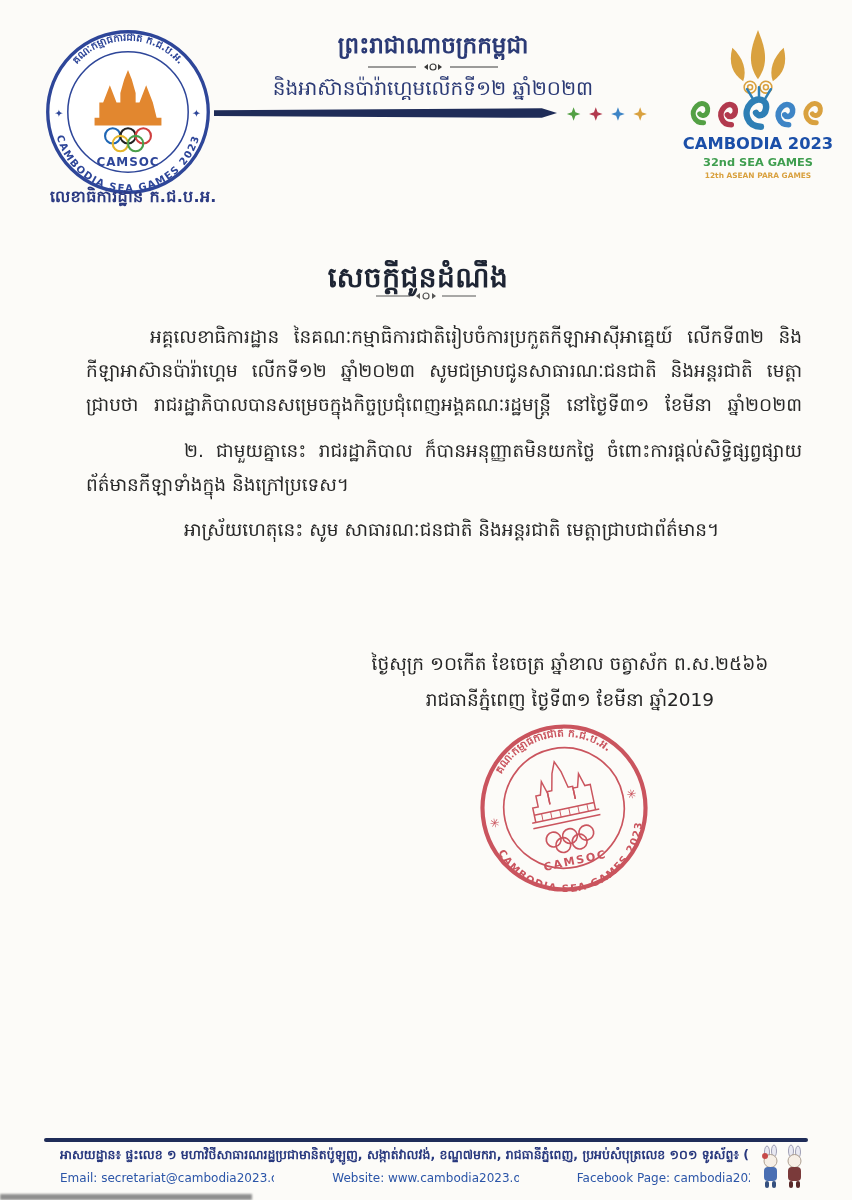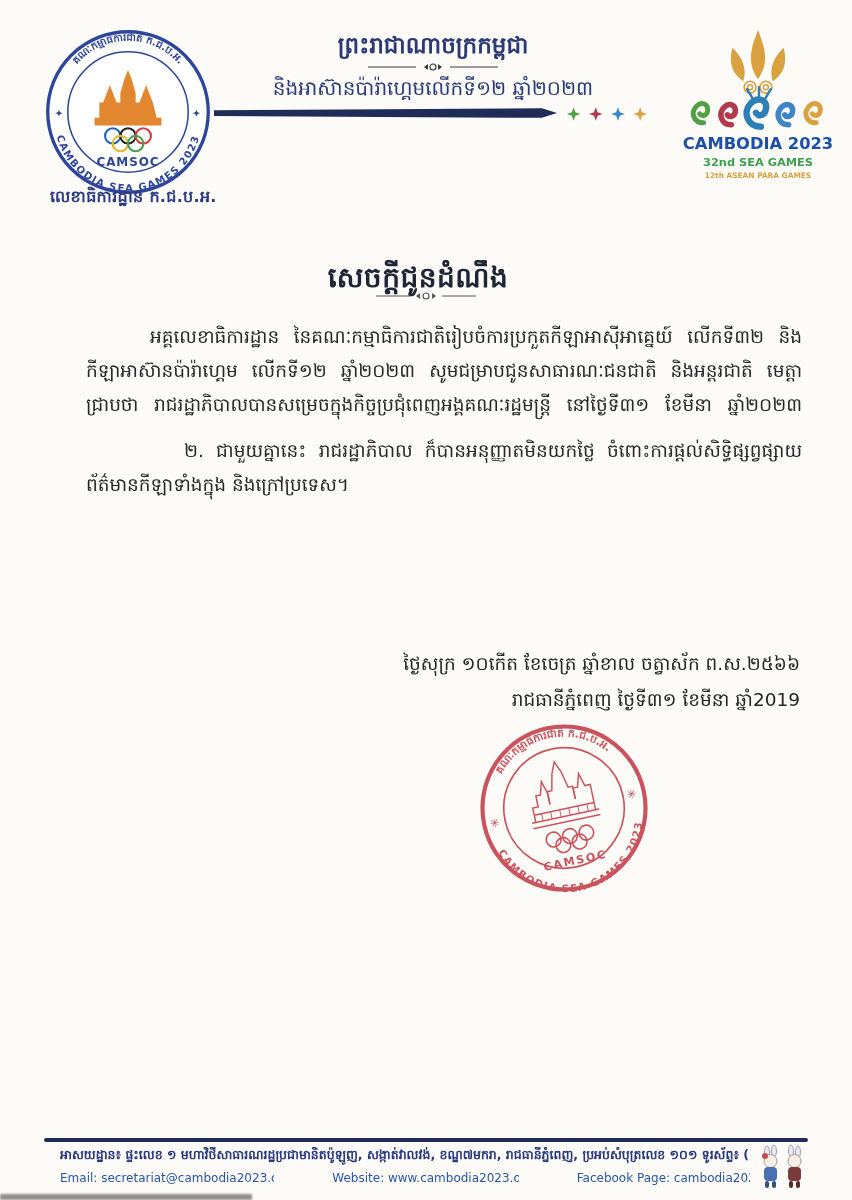--- a/index.html
+++ b/index.html
@@ -35,21 +35,21 @@
   .p-first{text-indent:64px;max-height:103px;}
   .p-num{text-indent:98px;}
   .p1{max-height:103px;}
   .p2{max-height:103px;}
   .p3{max-height:69px;}
   .p4{text-indent:98px;max-height:35px;}
 
   
   .dateline{left:340px;top:646px;width:460px;text-align:center;font-size:18.5px;
     color:#242424;line-height:36px;}
-  .dateline div{white-space:nowrap;overflow:hidden;text-align:right;}
+  .dateline div{white-space:nowrap;overflow:hidden;}
 
   
   .stamp{left:476px;top:720px;opacity:.9;}
 
   
   .footer-rule{left:44px;top:1138px;width:764px;height:4px;background:#1f2c58;border-radius:2px;}
   .footer-address{left:60px;top:1147px;width:690px;text-align:center;font-size:12.5px;
     font-weight:bold;color:#28387e;white-space:nowrap;overflow:hidden;}
   .footer-contacts{left:60px;top:1171px;width:690px;display:flex;justify-content:center;
     gap:58px;font-size:12px;color:#2b55a8;white-space:nowrap;}
@@ -149,20 +149,21 @@
   <svg class="abs title-orn" width="100" height="12" viewBox="0 0 100 12">
     <line x1="0" y1="6" x2="34" y2="6" stroke="#555555" stroke-width="1"></line>
     <line x1="66" y1="6" x2="100" y2="6" stroke="#555555" stroke-width="1"></line>
     <path d="M40,6 l4,-3 v6 z M60,6 l-4,-3 v6 z" fill="#555555"></path>
     <circle cx="50" cy="6" r="3" fill="none" stroke="#555555" stroke-width="1.2"></circle>
   </svg>
 
   <div class="abs body-text">
     <p class="p-first p1">អគ្គលេខាធិការដ្ឋាន នៃគណៈកម្មាធិការជាតិរៀបចំការប្រកួតកីឡាអាស៊ីអាគ្នេយ៍ លើកទី៣២ និងកីឡាអាស៊ានប៉ារ៉ាហ្គេម លើកទី១២ ឆ្នាំ២០២៣ សូមជម្រាបជូនសាធារណៈជនជាតិ និងអន្តរជាតិ មេត្តាជ្រាបថា រាជរដ្ឋាភិបាលបានសម្រេចក្នុងកិច្ចប្រជុំពេញអង្គគណៈរដ្ឋមន្ត្រី នៅថ្ងៃទី៣១ ខែមីនា ឆ្នាំ២០២៣ ដូចតទៅ៖</p>
     <p class="p-num p3">២. ជាមួយគ្នានេះ រាជរដ្ឋាភិបាល ក៏បានអនុញ្ញាតមិនយកថ្លៃ ចំពោះការផ្តល់សិទ្ធិផ្សព្វផ្សាយព័ត៌មានកីឡាទាំងក្នុង និងក្រៅប្រទេស។</p>
+    <p class="p4">អាស្រ័យហេតុនេះ សូម សាធារណៈជនជាតិ និងអន្តរជាតិ មេត្តាជ្រាបជាព័ត៌មាន។</p>
   </div>
 
   <div class="abs dateline">
     <div>ថ្ងៃសុក្រ ១០កើត ខែចេត្រ ឆ្នាំខាល ចត្វាស័ក ព.ស.២៥៦៦</div>
     <div>រាជធានីភ្នំពេញ ថ្ងៃទី៣១ ខែមីនា ឆ្នាំ2019</div>
   </div>
 
   <svg class="abs stamp" width="176" height="176" viewBox="0 0 190 190">
     <g transform="rotate(-12 95 95)" stroke="#c5434e" fill="none">
       <defs>

